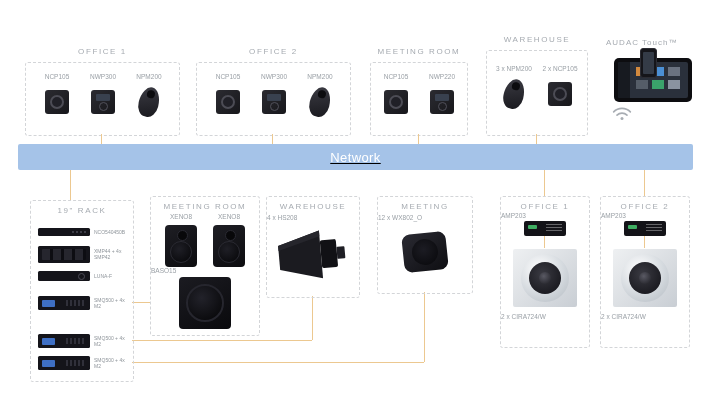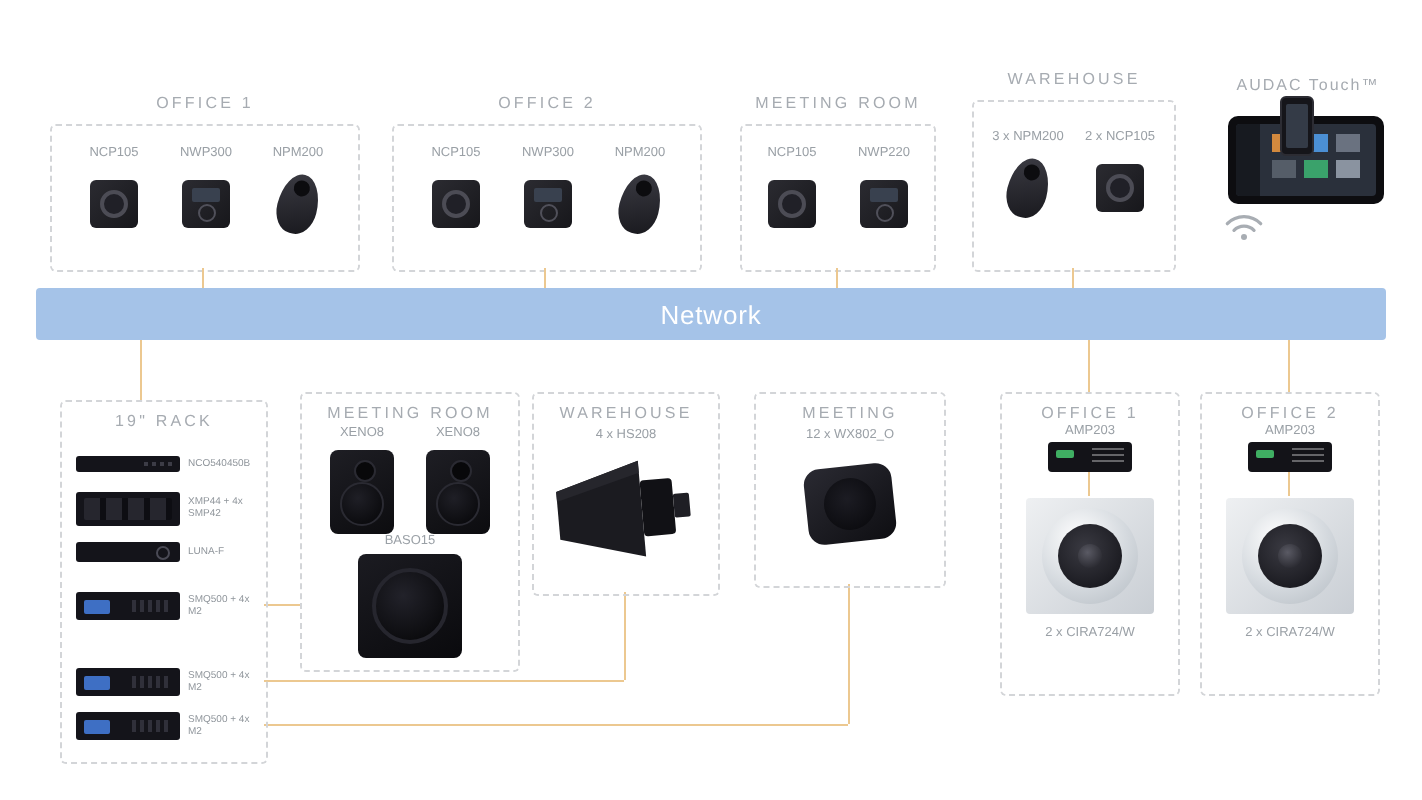--- a/index.html
+++ b/index.html
@@ -9,21 +9,21 @@
     --line-color:#ecc890;
   }
   .group{position:absolute;border:1px dashed #d3d5d8;border-radius:3px;}
   .group-label{position:absolute;top:-16px;left:0;right:0;text-align:center;
     font-size:8px;letter-spacing:1.6px;color:#a6abb1;white-space:nowrap;}
   .group-label-in{position:absolute;top:5px;left:0;right:0;text-align:center;
     font-size:8px;letter-spacing:1.6px;color:#a6abb1;white-space:nowrap;}
   .dev{position:absolute;top:10px;width:46px;text-align:center;}
   .dev-label{font-size:6.5px;color:#9aa0a6;height:9px;white-space:nowrap;}
   .dev-art{height:36px;display:flex;align-items:center;justify-content:center;margin-top:2px;}
-  .item-label{position:absolute;left:0;right:0;text-align:center;font-size:6.5px;color:#9aa0a6;white-space:nowrap;}
+  .item-label{position:absolute;left:0;right:0;text-align:left;font-size:6.5px;color:#9aa0a6;white-space:nowrap;}
 
   
   .netbar{position:absolute;left:18px;top:144px;width:675px;height:26px;
     background:#a5c3e8;border-radius:2px;display:flex;align-items:center;justify-content:center;}
   .netbar span{color:#ffffff;font-size:13px;letter-spacing:.4px;}
 
   
   .vline{position:absolute;width:1px;background:var(--line-color);}
   .hline{position:absolute;height:1px;background:var(--line-color);}
 
@@ -183,21 +183,21 @@
   <div class="wifi">
     <svg viewBox="0 0 24 18" width="20" height="15">
       <g fill="none" stroke="#a8adb3" stroke-width="2" stroke-linecap="round">
         <path d="M2 7a14 14 0 0 1 20 0"></path>
         <path d="M6 11a8.5 8.5 0 0 1 12 0"></path>
       </g>
       <circle cx="12" cy="15" r="1.8" fill="#a8adb3"></circle>
     </svg>
   </div>
 
-  <div class="netbar" style="background: rgb(165, 195, 232);">
+  <div class="netbar" style="background: rgb(165, 195, 232); text-decoration: underline;">
     <span>Network</span>
   </div>
 
   <div class="vline" style="left:101px;top:134px;height:10px"></div>
   <div class="vline" style="left:272px;top:134px;height:10px"></div>
   <div class="vline" style="left:418px;top:134px;height:10px"></div>
   <div class="vline" style="left:536px;top:134px;height:10px"></div>
   <div class="vline" style="left:70px;top:170px;height:30px"></div>
   <div class="vline" style="left:544px;top:170px;height:26px"></div>
   <div class="vline" style="left:644px;top:170px;height:26px"></div>

